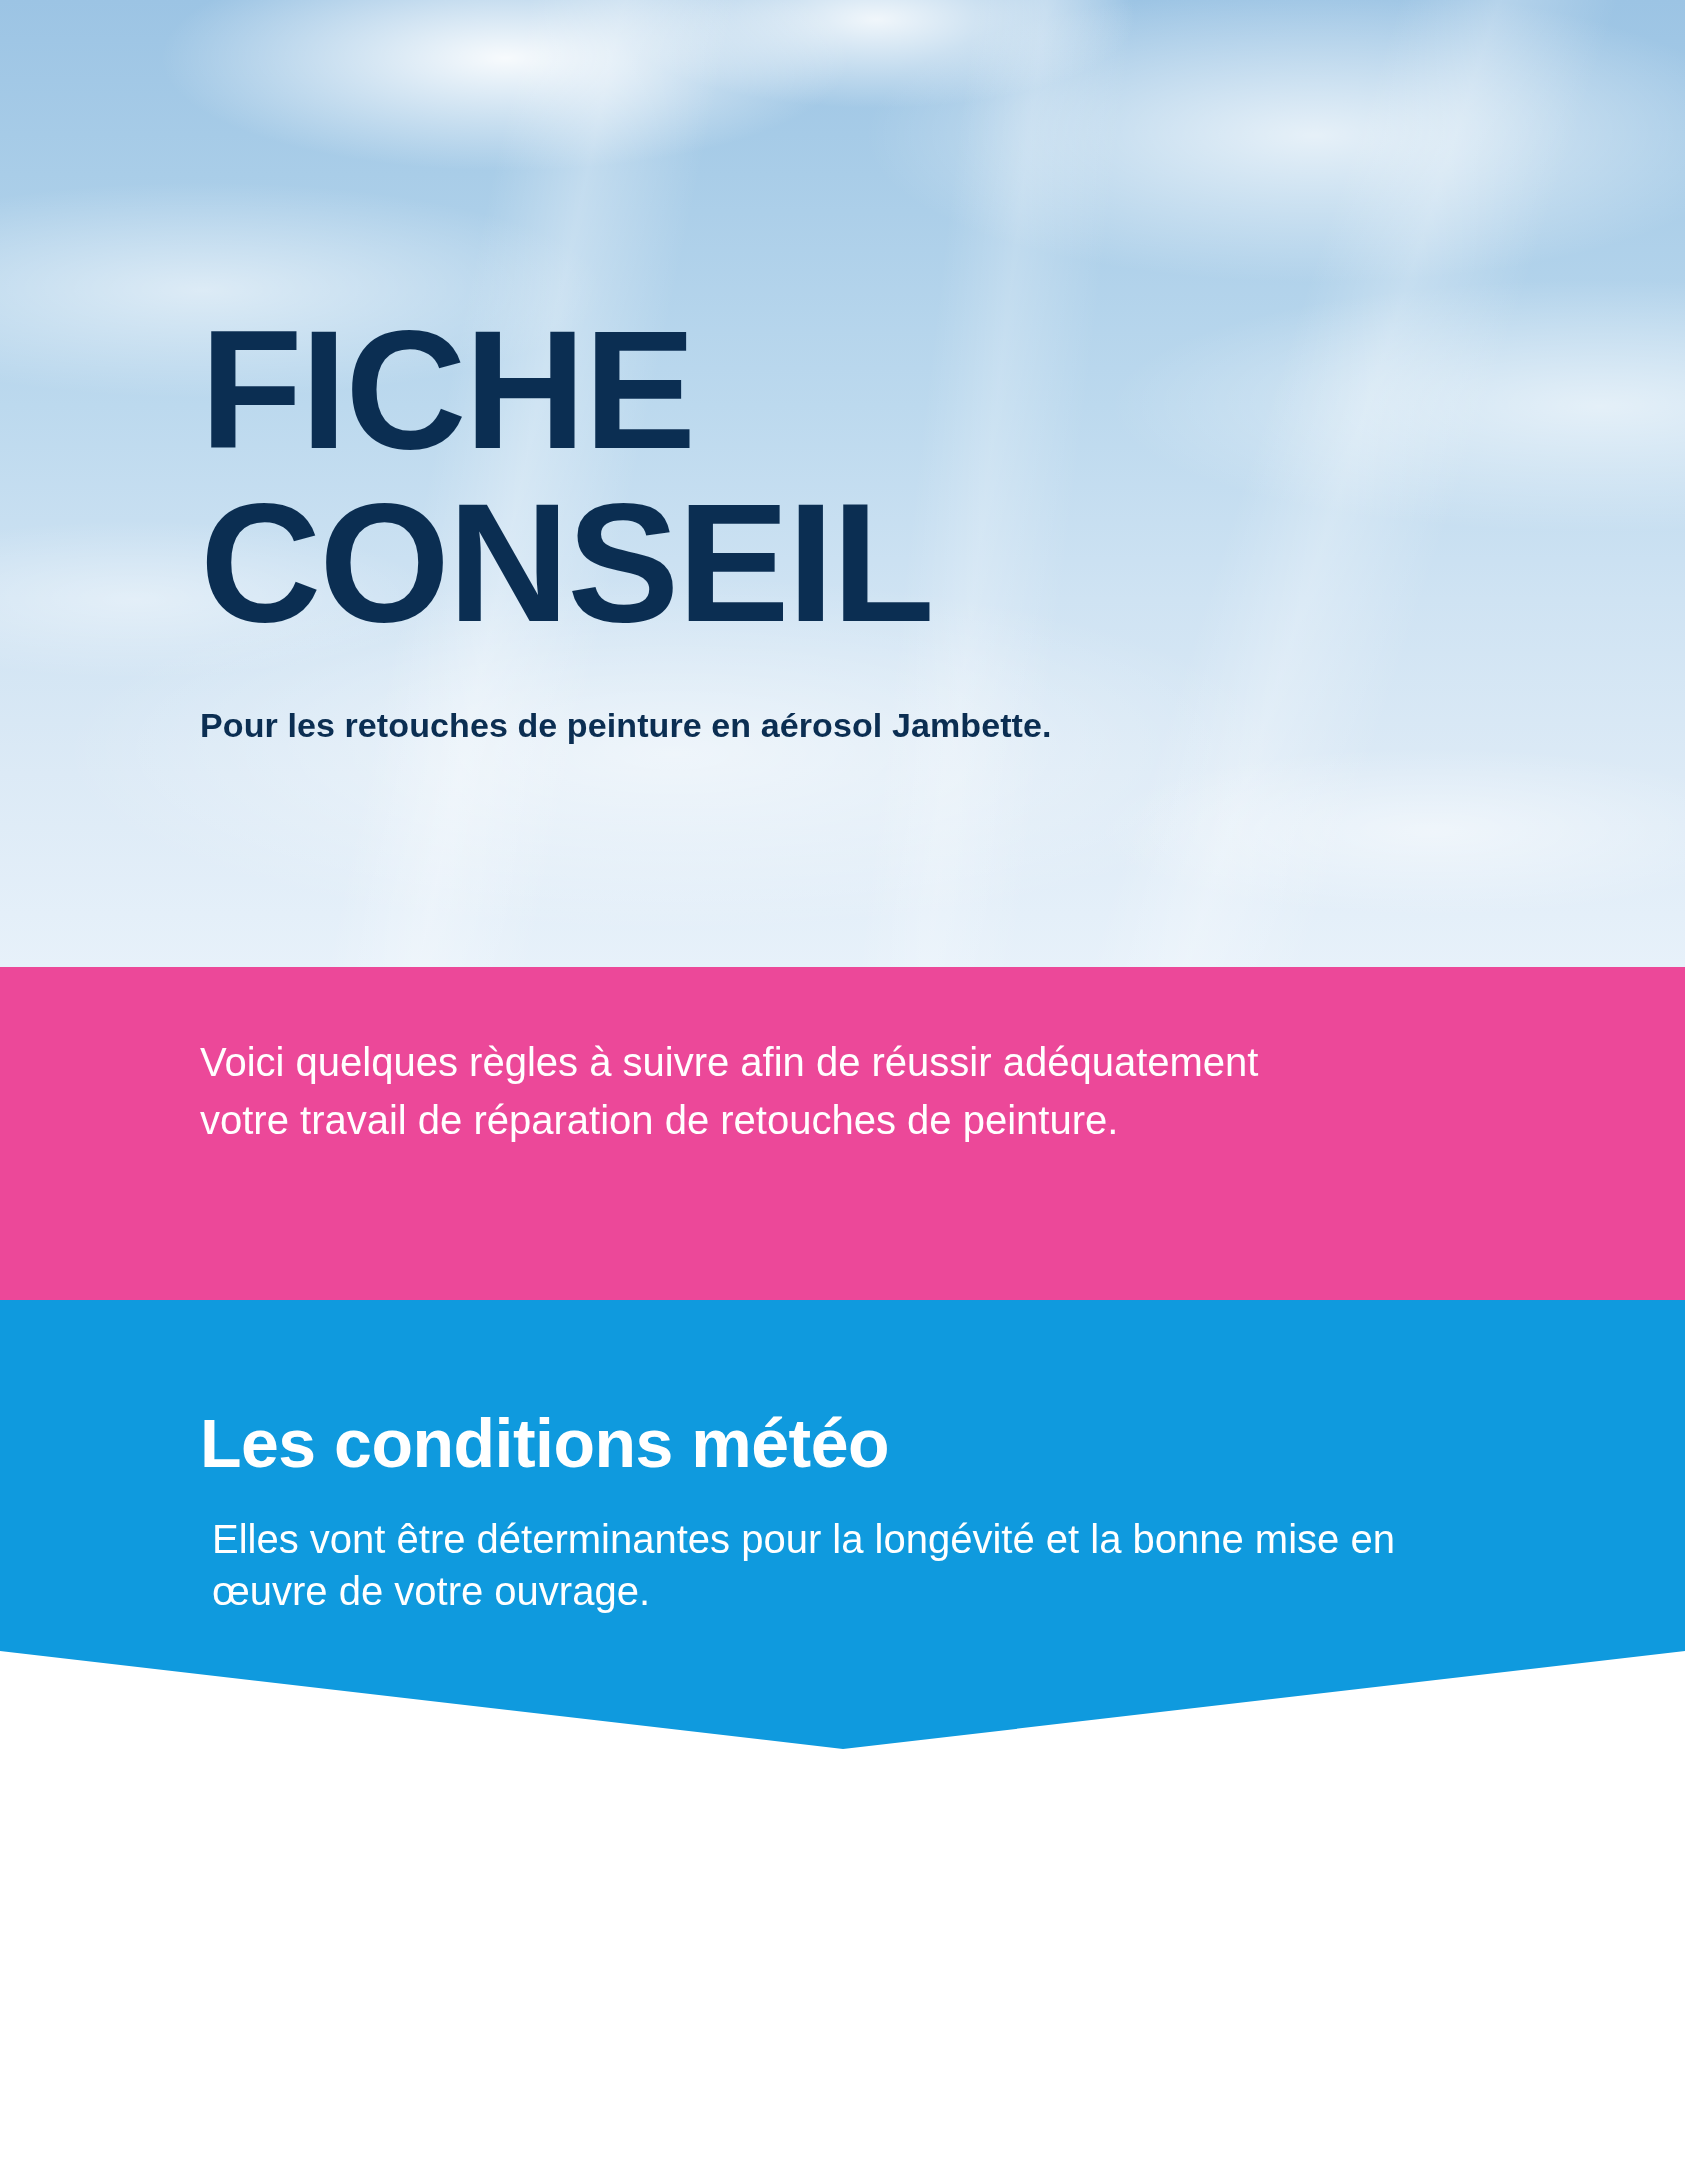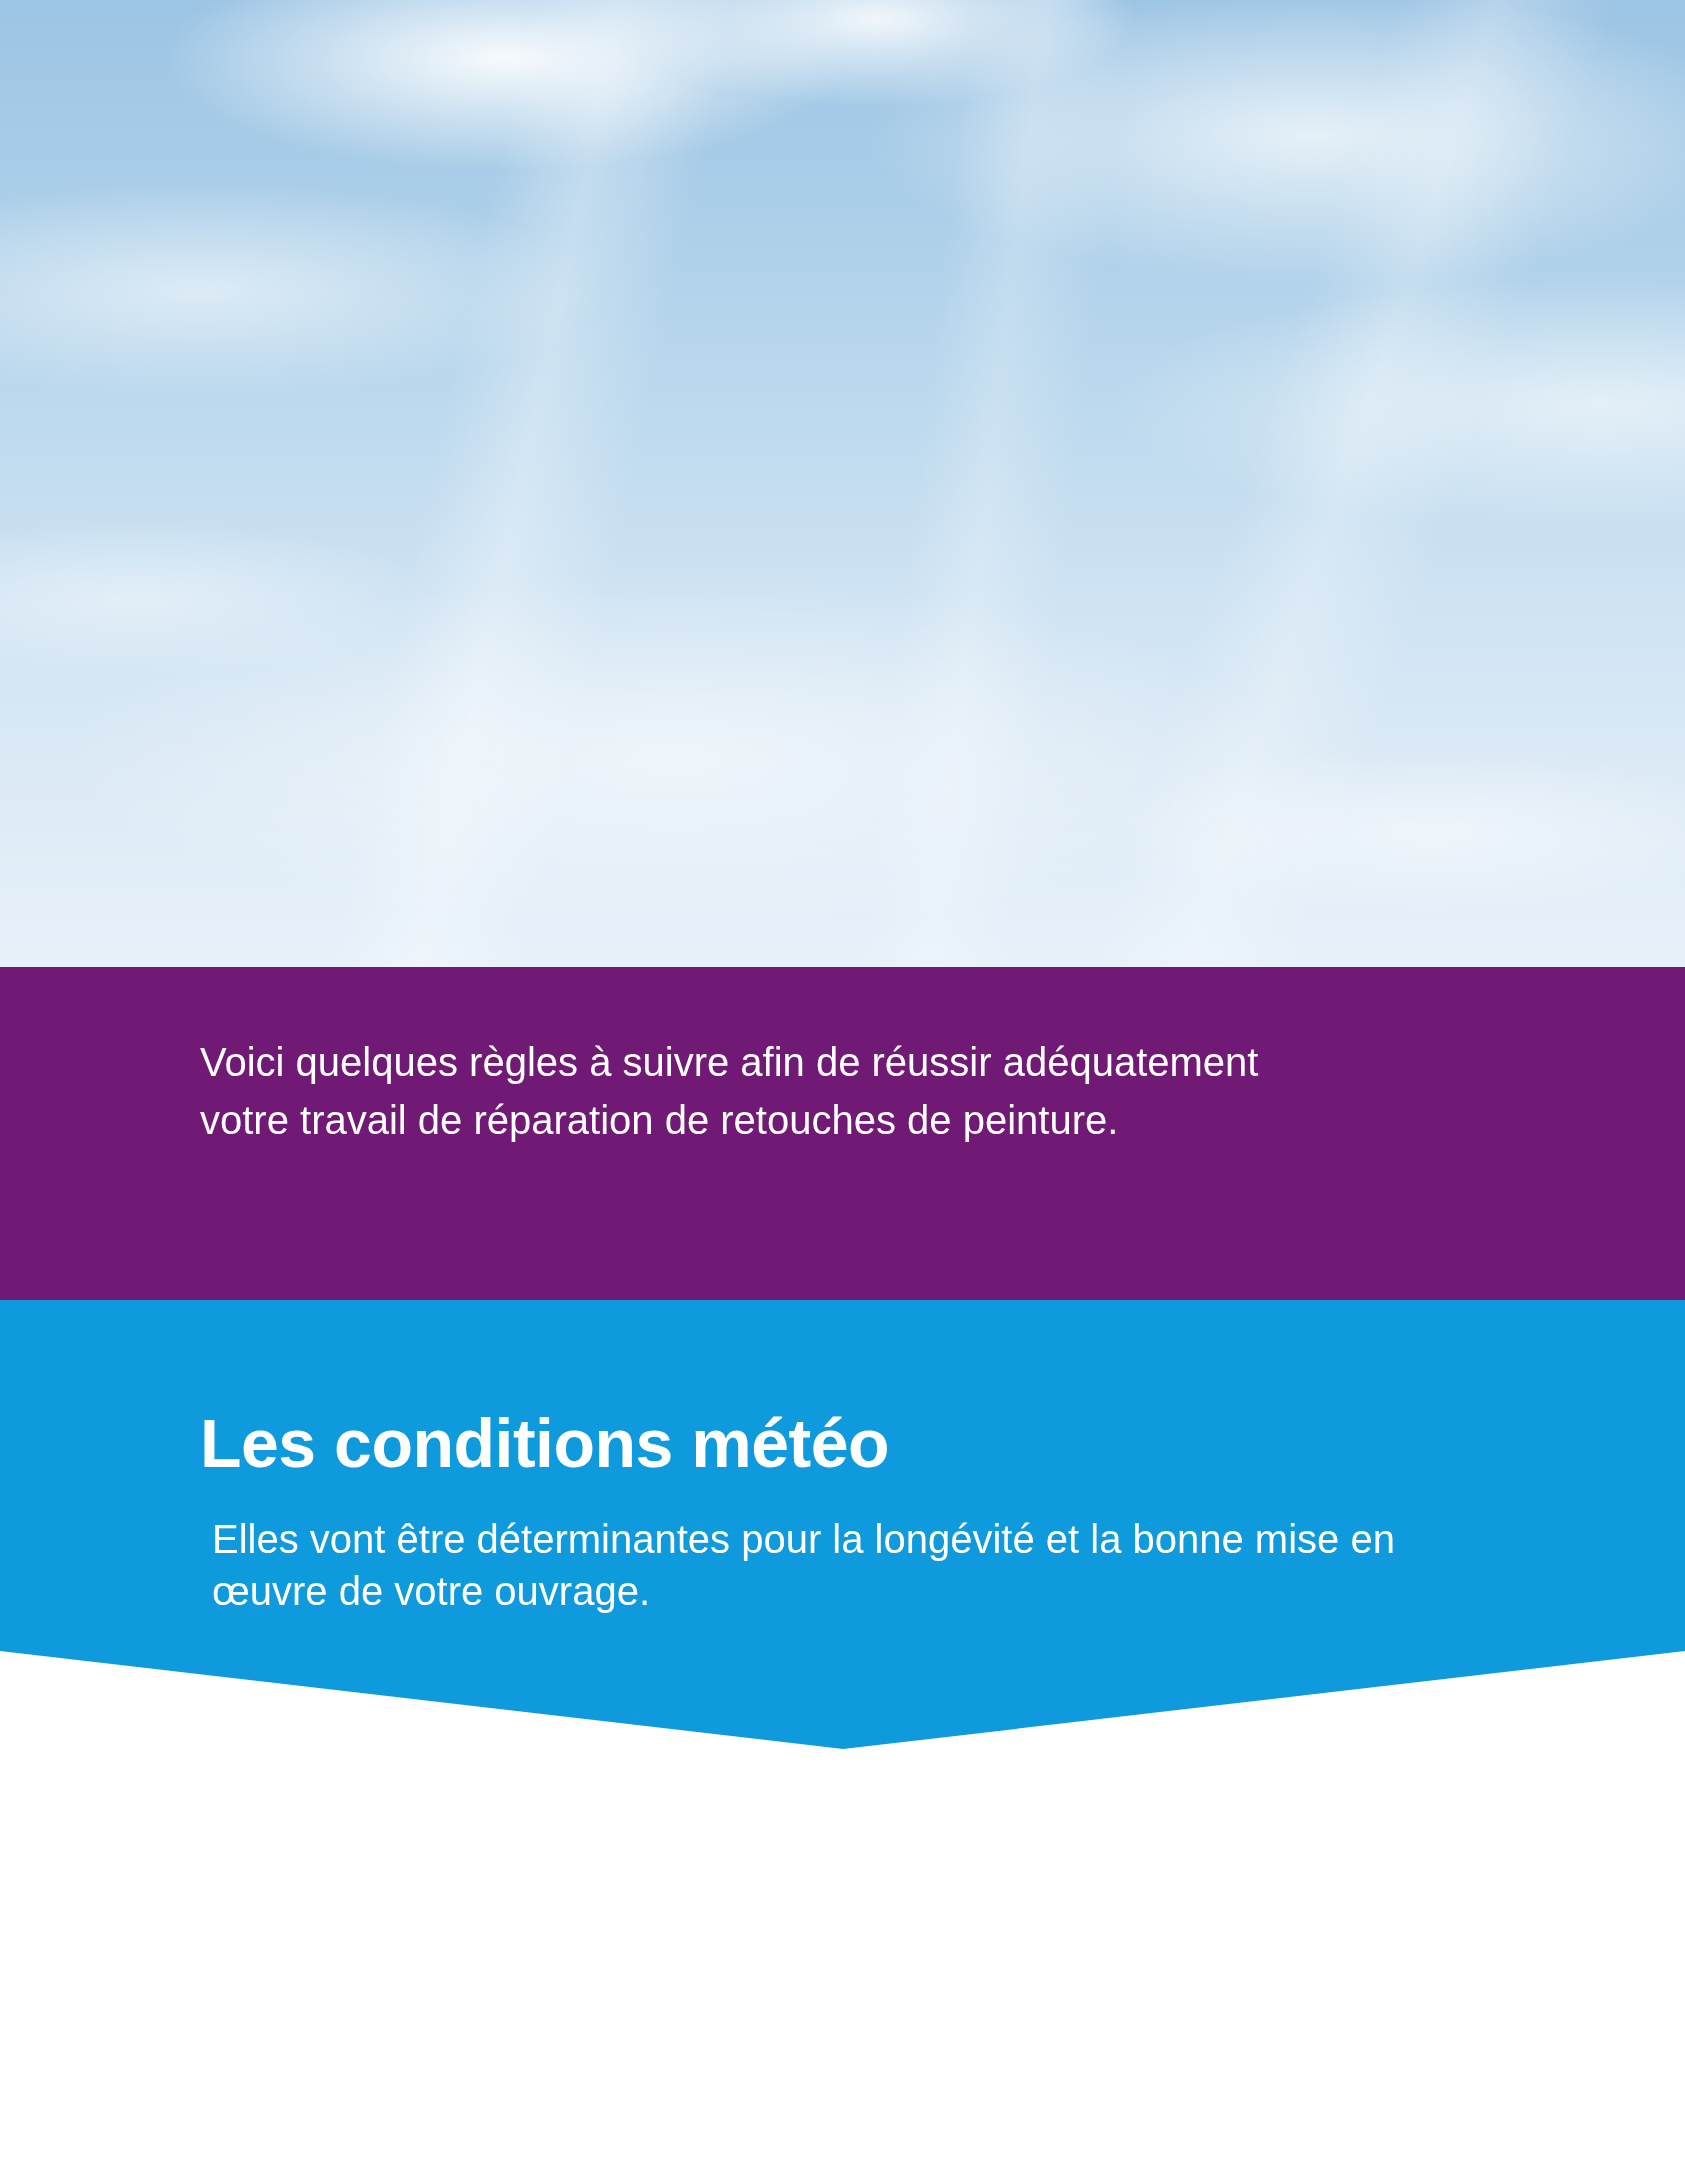--- a/index.html
+++ b/index.html
@@ -84,21 +84,21 @@
     letter-spacing: 0.1px;
   }
 
   
   .band-dark {
     position: absolute;
     left: 0;
     top: 967px;
     width: 1685px;
     height: 333px;
-    background: #701a75;
+    background: #ec4899;
   }
   .band-dark p {
     position: absolute;
     left: 200px;
     top: 66px;
     width: 1122px;
     margin: 0;
     color: #ffffff;
     font-size: 40px;
     line-height: 1.45;
@@ -151,20 +151,25 @@
 </style>
 </head>
 <body>
 
 <div class="page">
 
   <div class="hero">
     <div class="hero-clouds"></div>
     <div class="hero-wisps"></div>
 
+    <div class="hero-text">
+      <h1 class="title-line">FICHE</h1>
+      <h1 class="title-line second">CONSEIL</h1>
+      <p class="hero-sub">Pour les retouches de peinture en aérosol Jambette.</p>
+    </div>
   </div>
 
   <div class="band-dark">
     <p>Voici quelques règles à suivre afin de réussir adéquatement votre travail de réparation de retouches de peinture.</p>
   </div>
 
   <div class="band-blue">
     <h2>Les conditions météo</h2>
     <p>Elles vont être déterminantes pour la longévité et la bonne mise en œuvre de votre ouvrage.</p>
   </div>

